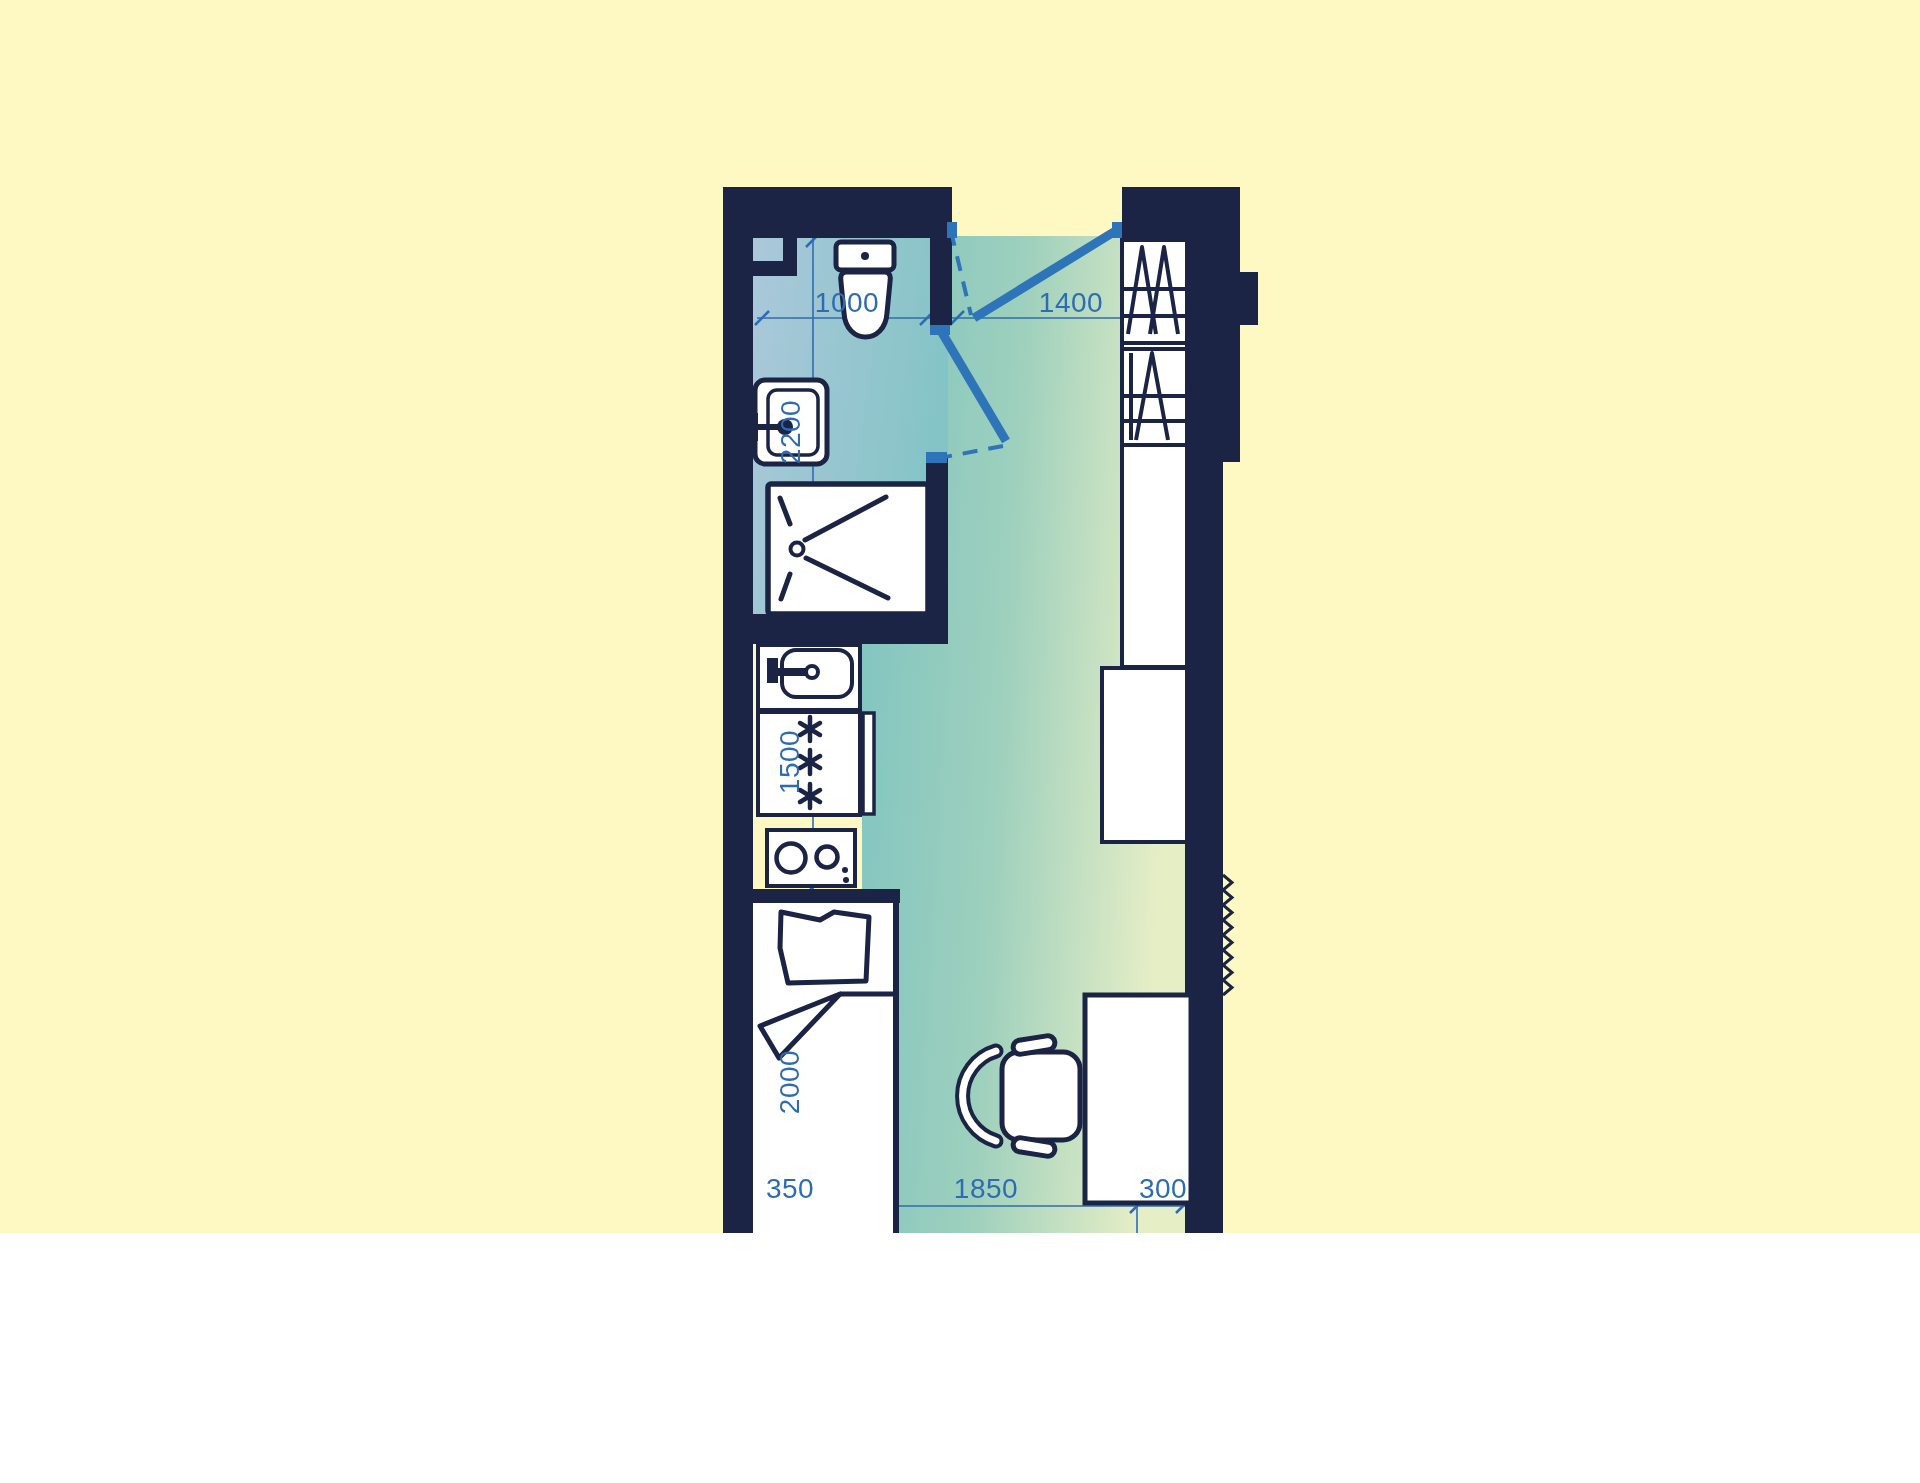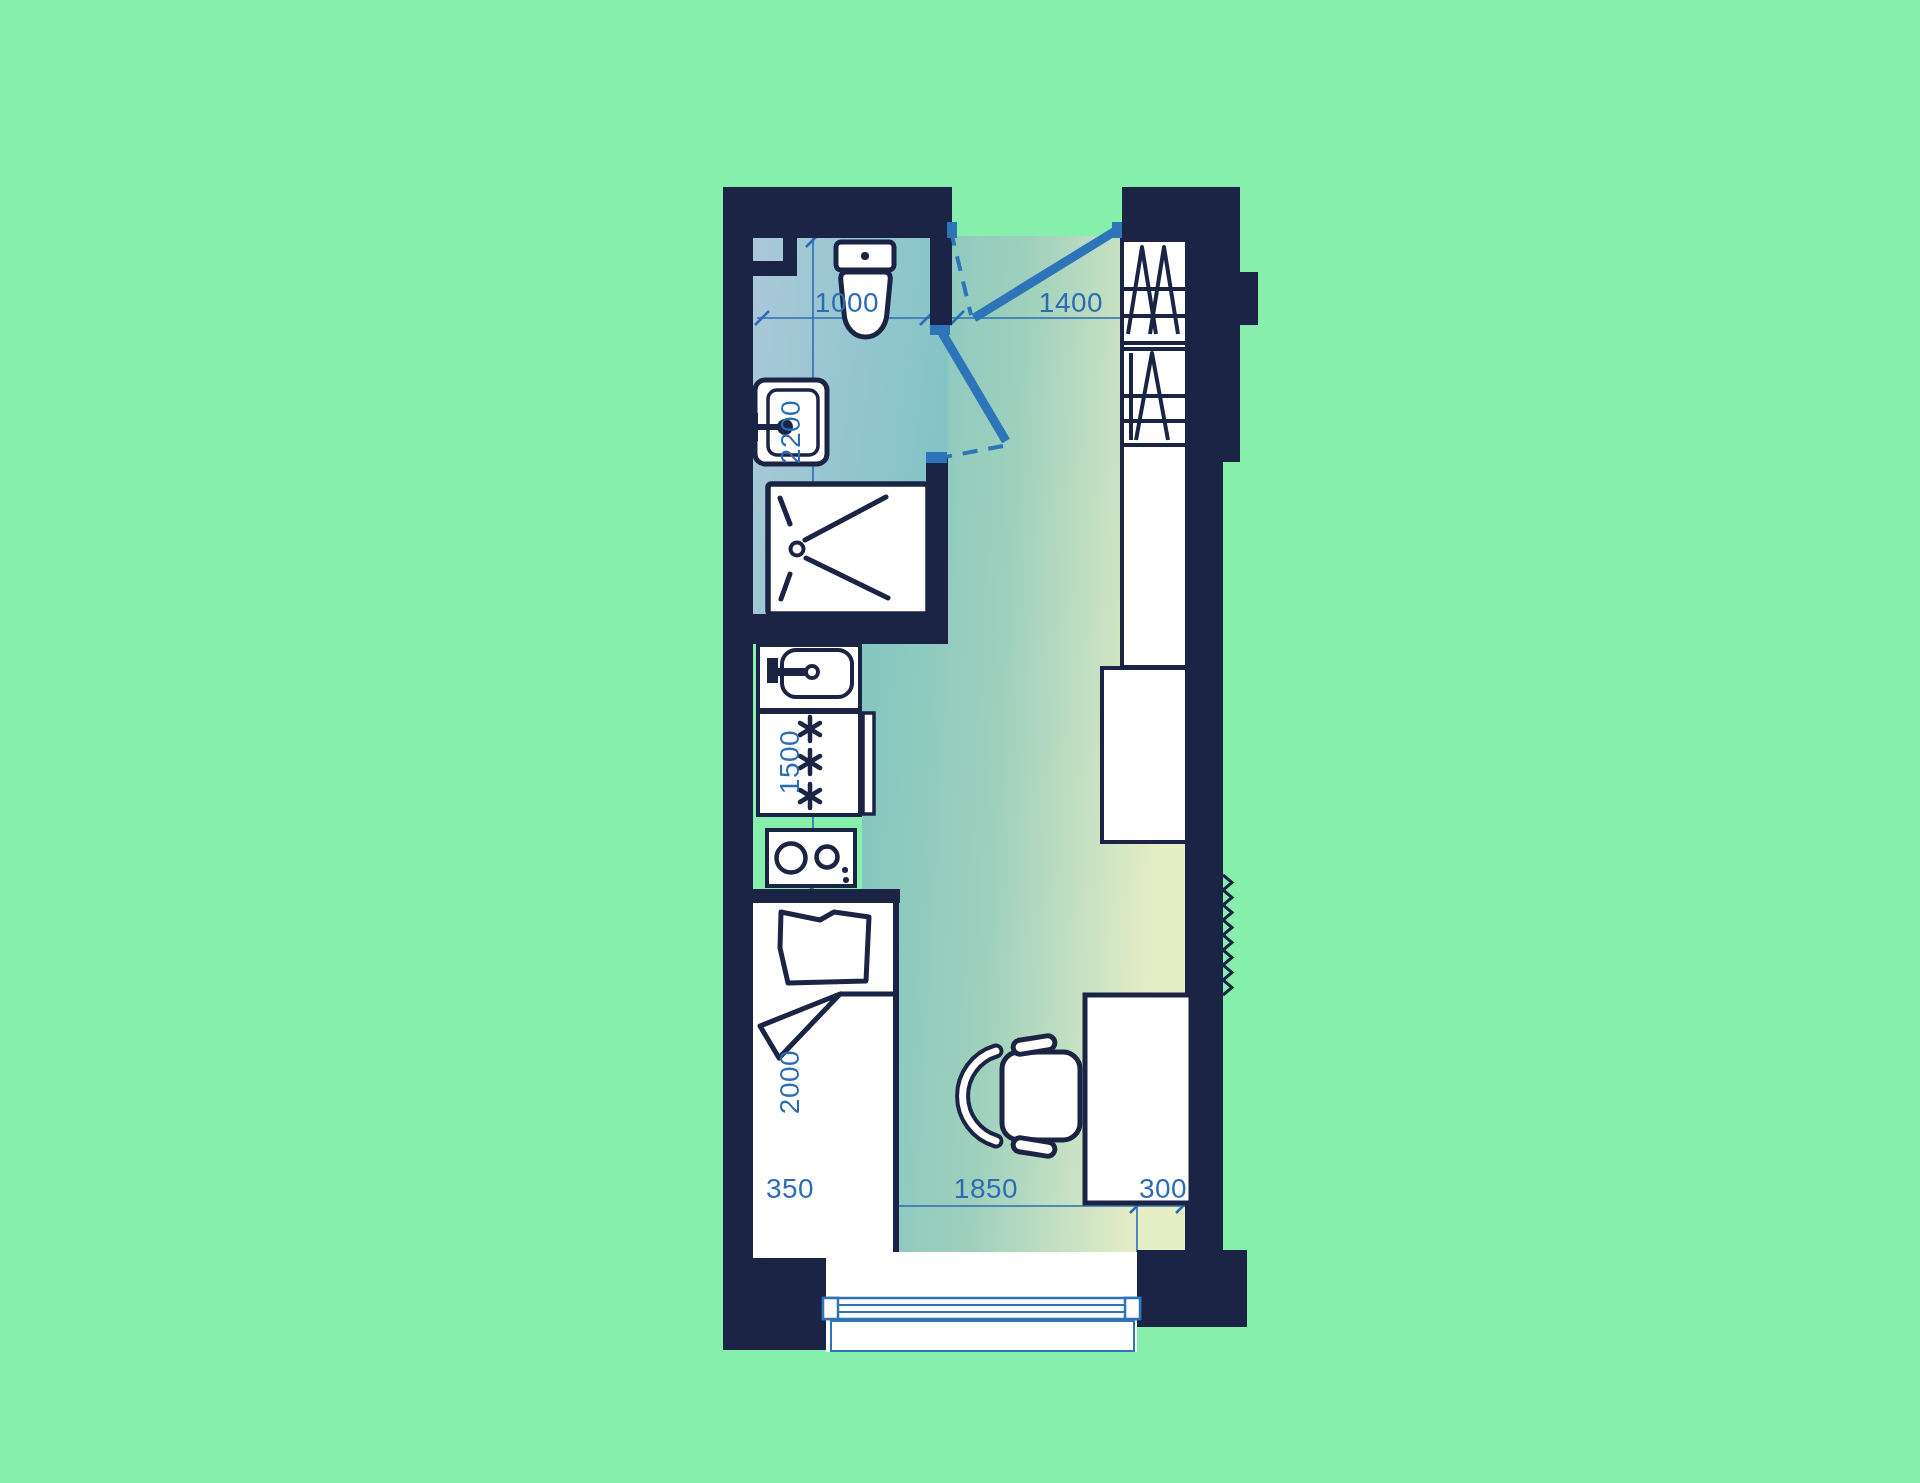--- a/index.html
+++ b/index.html
@@ -1,16 +1,16 @@
 <!DOCTYPE html>
 <html style="--wall: #1b2444; --door: #2e74b8; --dim: #2d6cb4; --bath_a: #abc8da; --bath_b: #84c4c6; --room_a: #7fc4c1; --room_b: #9ed0bd; --room_c: #e6eec6;"><head>
 <meta charset="utf-8">
 <style>
   html,body{margin:0;padding:0;background:#fff;}
-  .canvas{position:relative;width:1920px;height:1483px;background:#86efac;overflow:hidden;
+  .canvas{position:relative;width:1920px;height:1233px;background:#fef9c3;overflow:hidden;
           font-family:"Liberation Sans",sans-serif;}
   svg{position:absolute;inset:0;}
   .wall{fill:var(--wall);}
   .fx{fill:#ffffff;stroke:var(--wall);}
   .ink{stroke:var(--wall);fill:none;}
   .inkfill{fill:var(--wall);}
   .dimline{stroke:var(--dim);fill:none;}
   .dimtext{fill:var(--dim);font-family:"Liberation Sans",sans-serif;font-size:28px;letter-spacing:0.5px;}
   .door{stroke:var(--door);fill:none;}
   .doorfill{fill:var(--door);}

